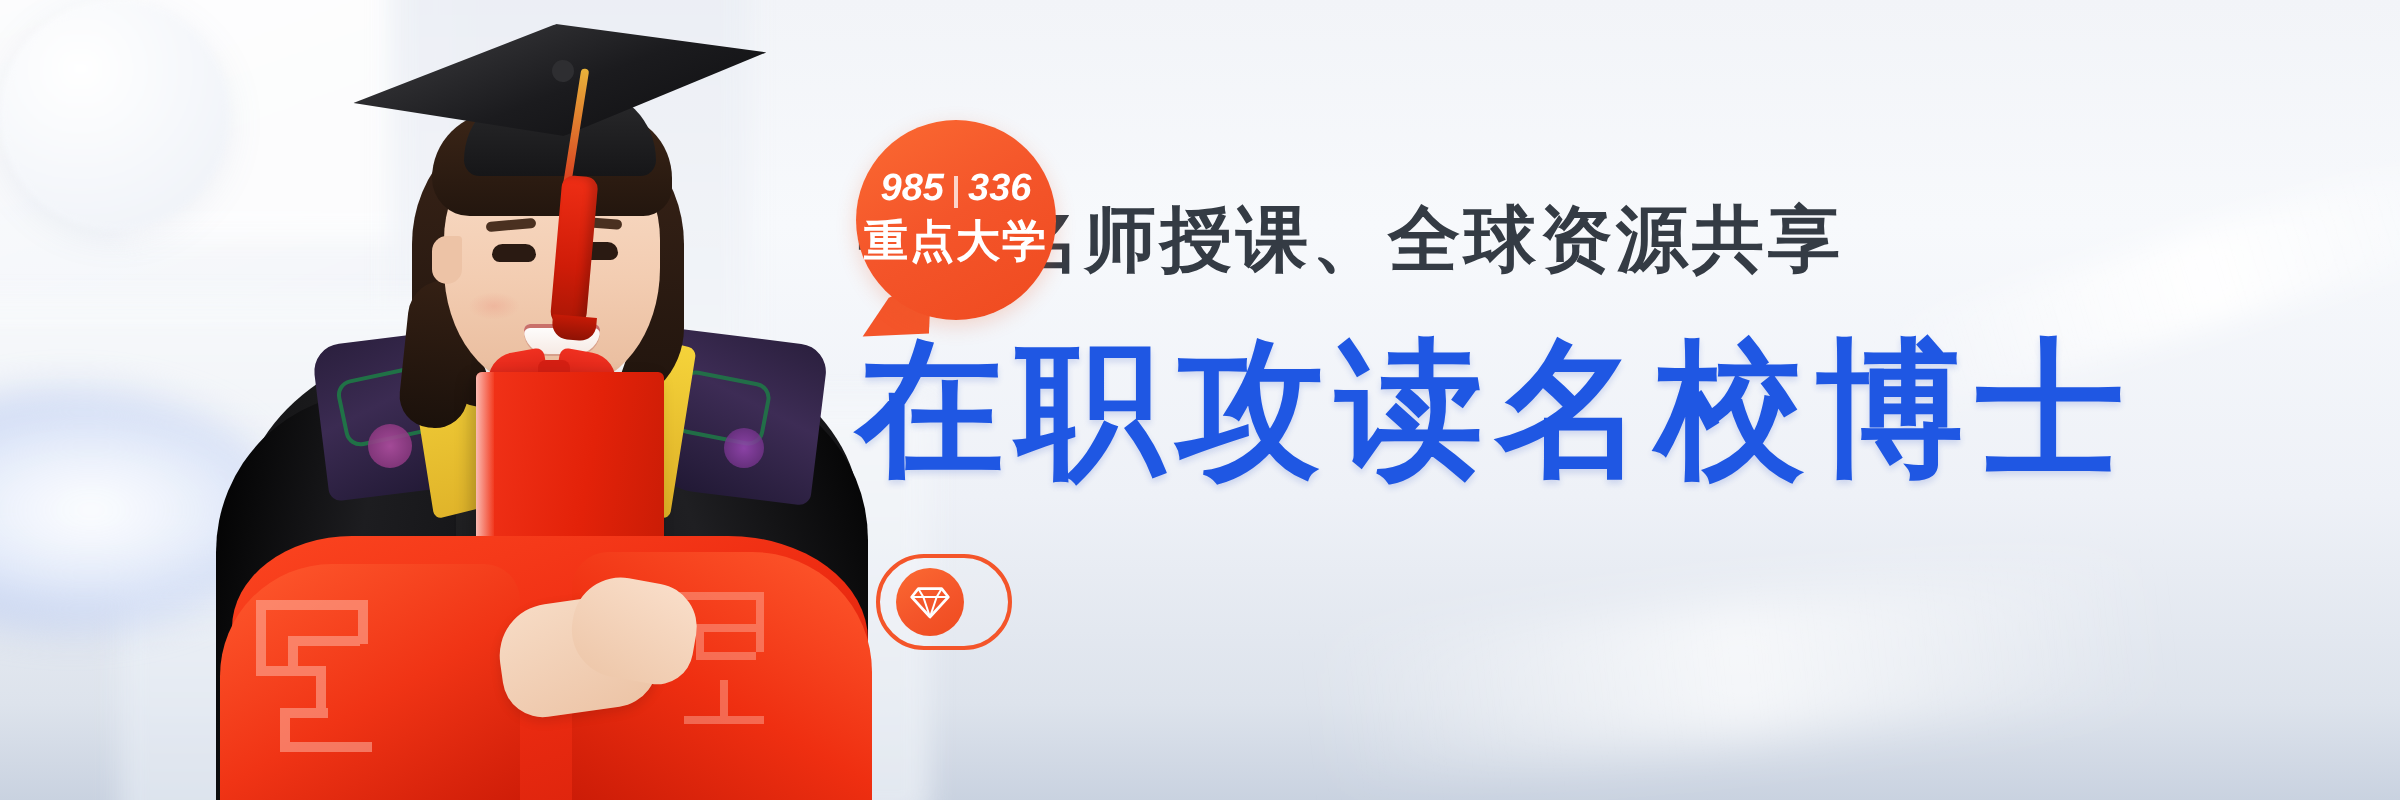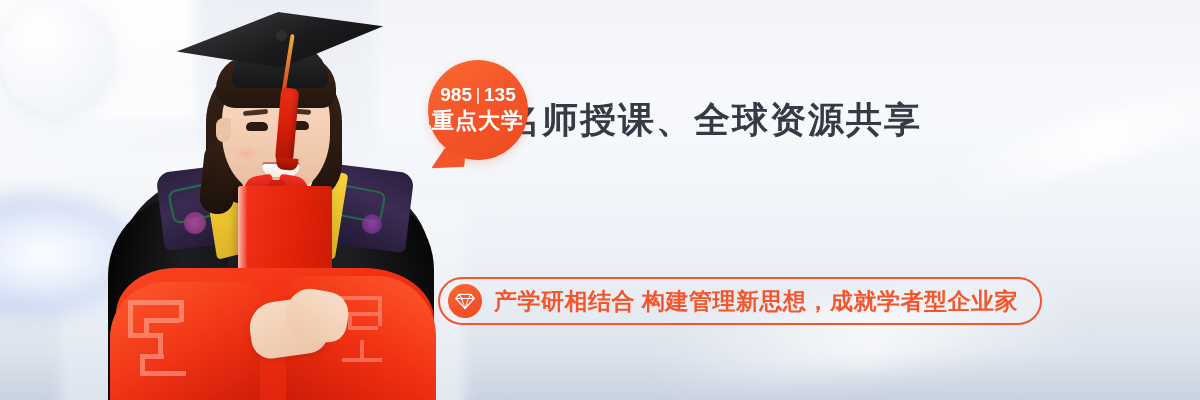--- a/index.html
+++ b/index.html
@@ -228,21 +228,21 @@
     box-shadow:0 3px 10px rgba(230,90,40,.22);
   }
   .badge-tail {
     position:absolute; left:4px; bottom:-12px;
     width:34px; height:34px;
     background:#f4552a;
     clip-path:polygon(92% 0,100% 78%,4% 96%,34% 34%);
     transform:rotate(8deg);
   }
   .badge-l1 { display:flex; align-items:center; gap:0px;
-              font-size:19px; font-weight:bold; color:#fff; line-height:1.1; }
+              font-size:19px; font-weight:bold; color:#fff; line-height:1.1;font-style:italic; }
   .badge-num { padding:0 4px; }
   .badge-div { width:2px; height:16px; background:rgba(255,255,255,.75); margin:0 1px; }
   .badge-l2 { font-size:22px; font-weight:bold; color:#fff; letter-spacing:1px;
               line-height:1.25; margin-top:1px; }
 
   .headline {
     position:absolute; left:0; top:168px;
     font-size:74px; font-weight:bold; letter-spacing:6px;
     color:#1f57e3; white-space:nowrap; line-height:1;
     font-family:"Liberation Sans","DejaVu Sans",sans-serif;
@@ -359,37 +359,37 @@
     </div>
 
     <div class="hand-a"></div>
     <div class="hand-b"></div>
   </div>
 
   <div class="copy">
 
     <div class="line-top">中外名师授课、全球资源共享</div>
 
+    <div class="headline">在职攻读名校博士</div>
 
     <div class="pill">
       <span class="gem">
         <svg width="20" height="20" viewBox="0 0 24 24" aria-hidden="true">
           <path d="M5 4h14l4 5-11 12L1 9z" fill="none" stroke="#ffffff" stroke-width="1.6" stroke-linejoin="round"></path>
           <path d="M1 9h22M5 4l3 5 4 12M19 4l-3 5-4 12M8 9h8" fill="none" stroke="#ffffff" stroke-width="1.2" stroke-linejoin="round"></path>
         </svg>
       </span>
-      <span class="pill-text">产学研相结合 构建管理新思想，成就学者型企业家</span>
     </div>
   </div>
 
   <div class="badge">
     <div class="badge-tail"></div>
     <div class="badge-bubble">
       <div class="badge-l1">
         <span class="badge-num">985</span>
         <span class="badge-div"></span>
-        <span class="badge-num">135</span>
+        <span class="badge-num">336</span>
       </div>
       <div class="badge-l2">重点大学</div>
     </div>
   </div>
 
 </div>
 
 </body></html>

